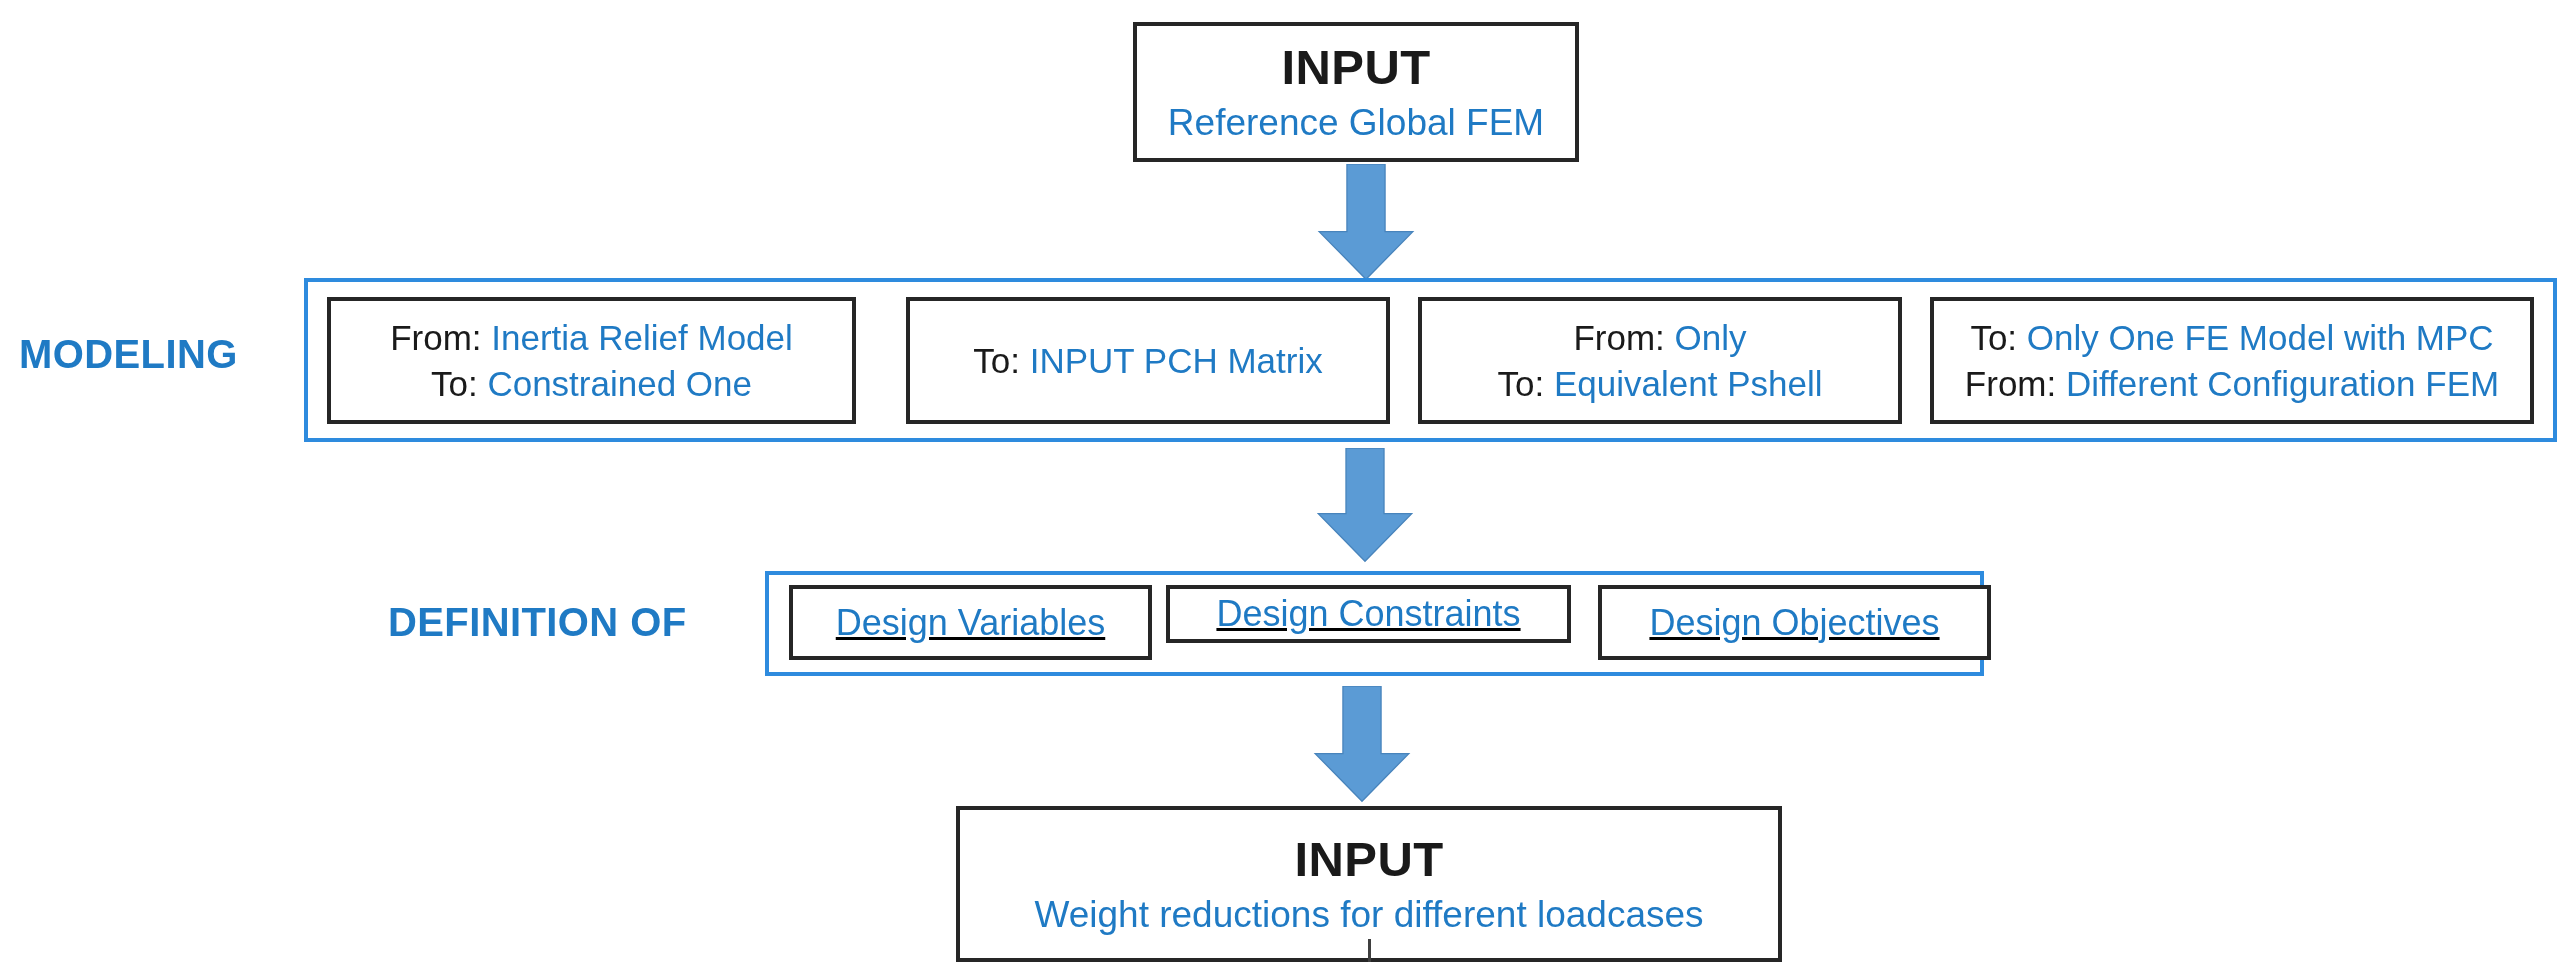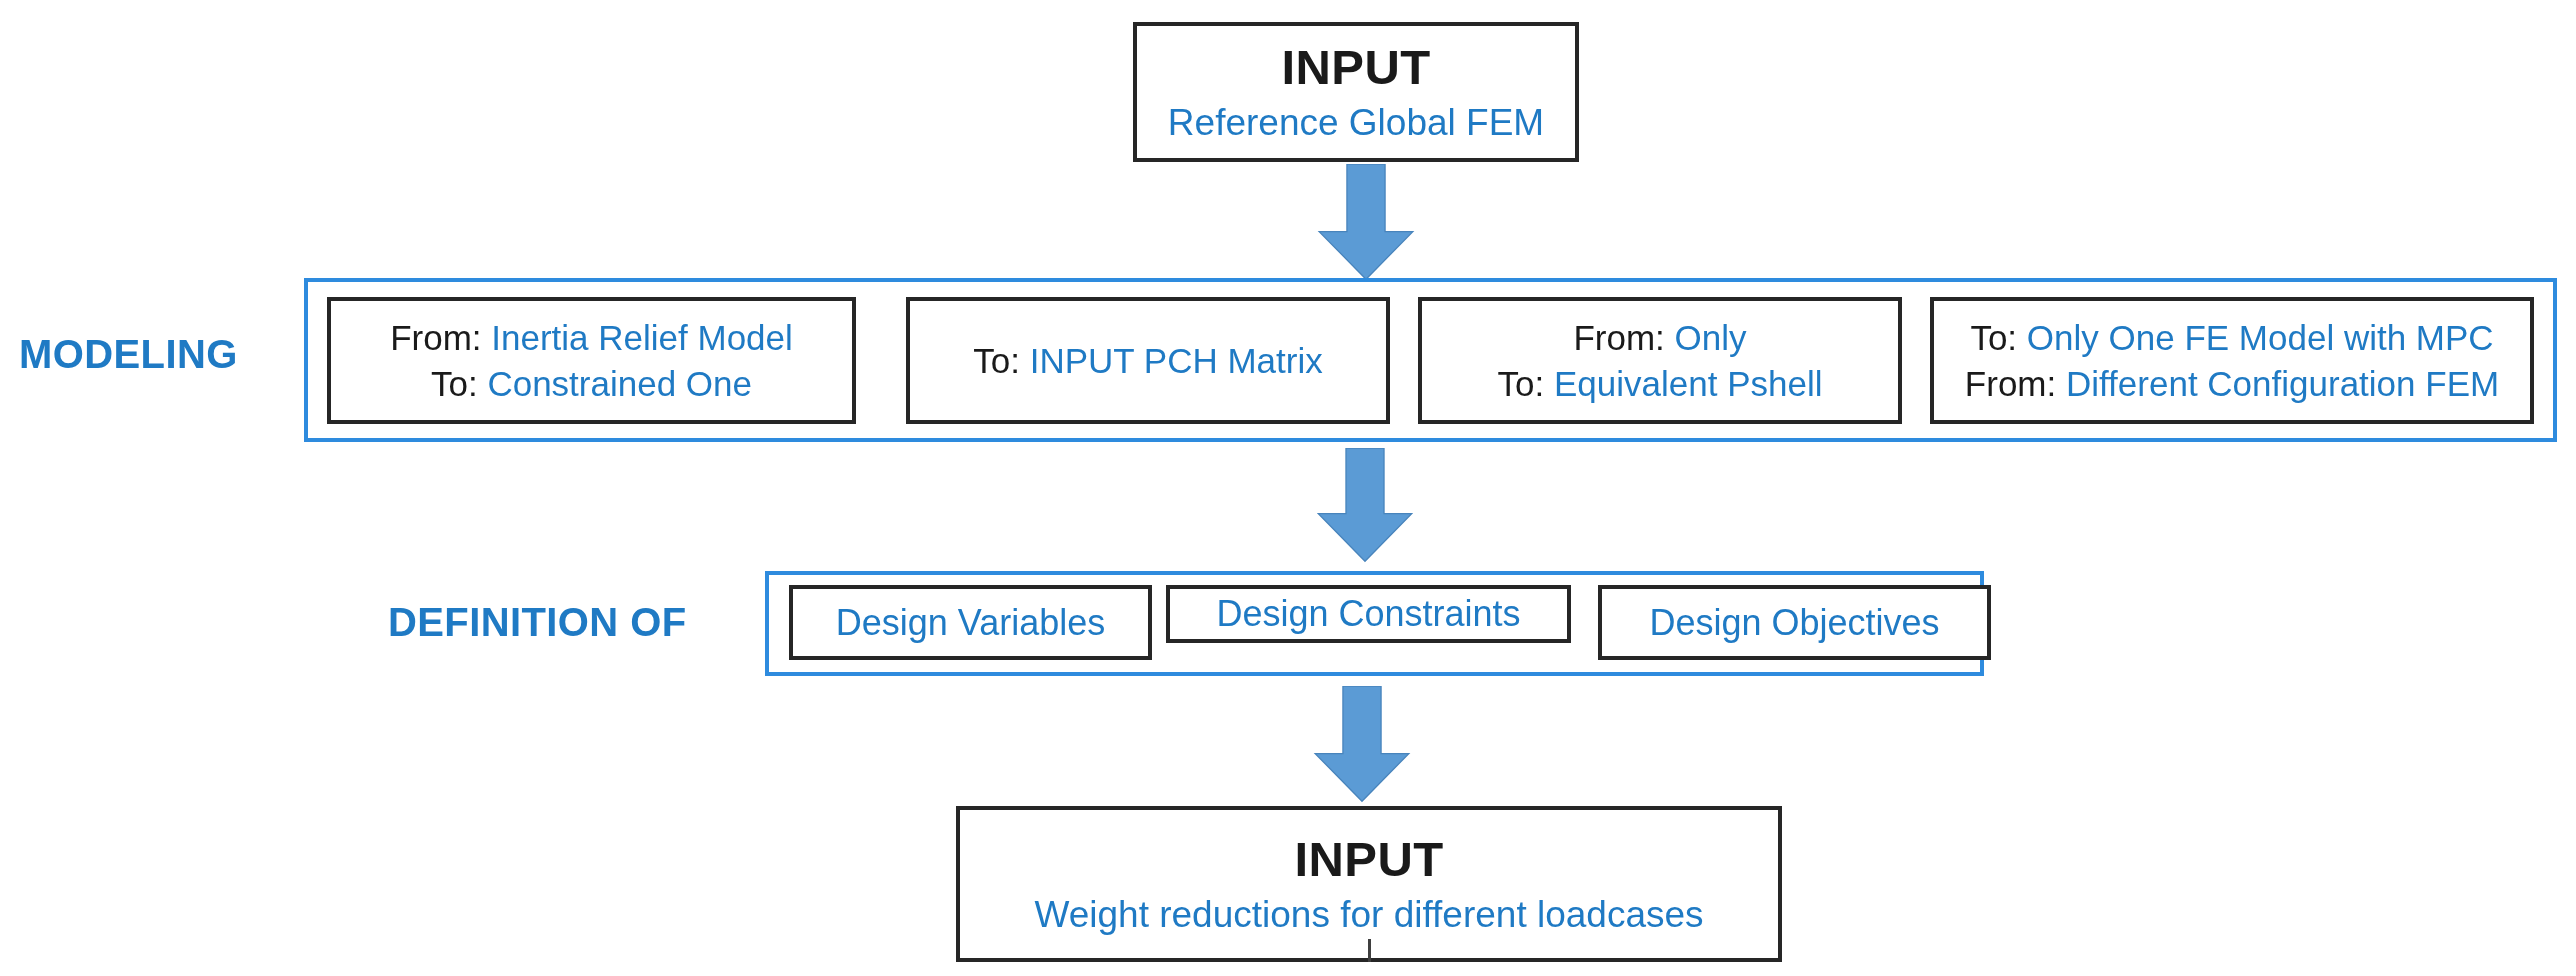--- a/index.html
+++ b/index.html
@@ -89,20 +89,21 @@
 
   
   .chip-box {
     position: absolute;
     box-sizing: border-box;
     background: #ffffff;
     border: 4.3px solid #262626;
     display: flex;
     align-items: center;
     justify-content: center;
+    text-decoration: underline;
   }
   .chip-box .chip-label {
     color: #1F7AC4;
     font-size: 36px;
     font-weight: 500;
     white-space: nowrap;
   }
 
   
   .stage-label {

